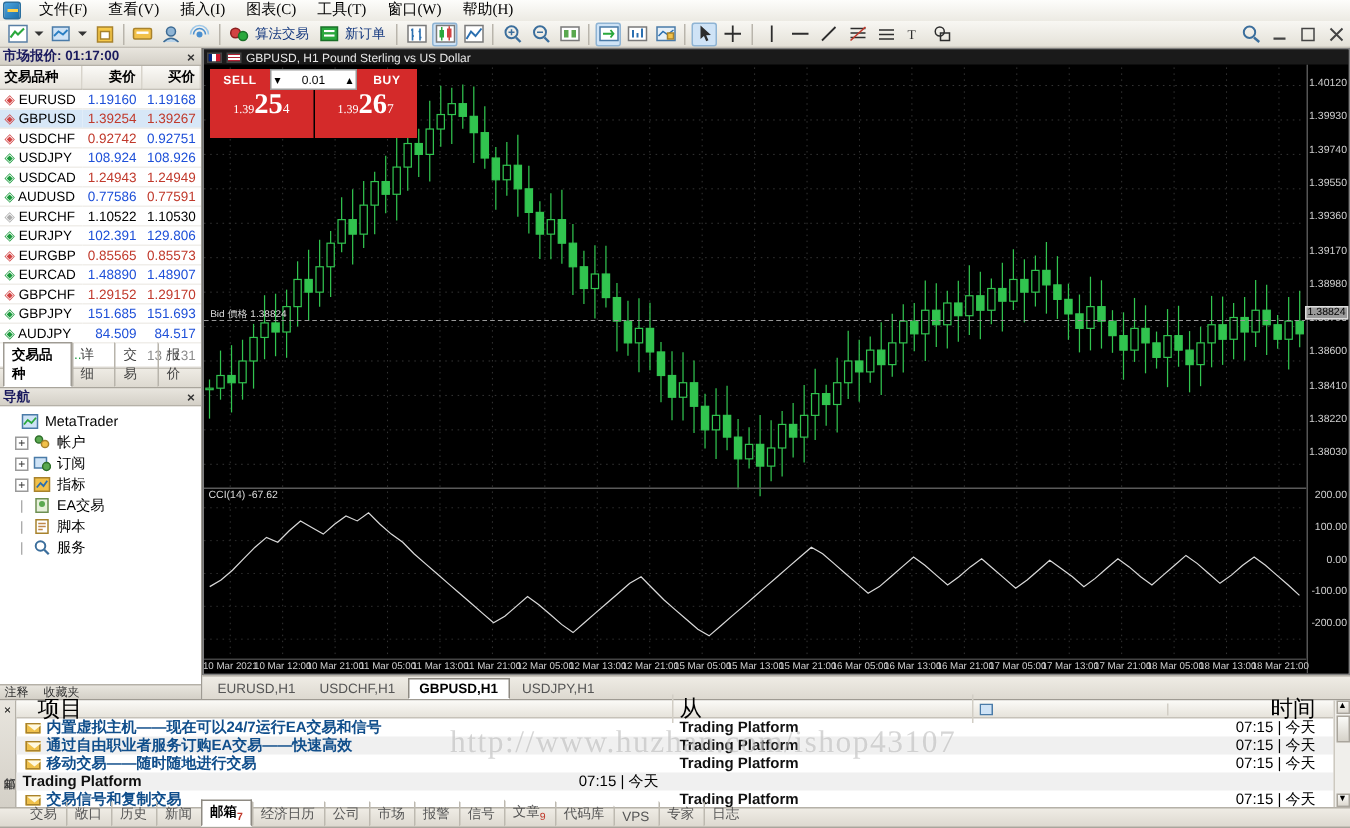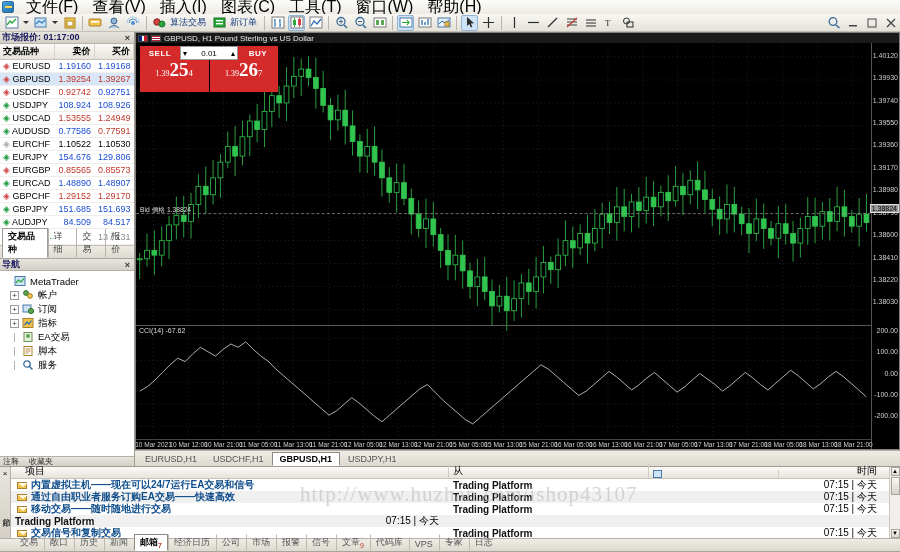--- a/index.html
+++ b/index.html
@@ -11,21 +11,21 @@
   .app { width:900px; height:552px; display:flex; flex-direction:column;
          background:linear-gradient(#f4f3ef,#e7e4dd); }
 
   
   .menubar { height:14px; display:flex; align-items:center;
              background:linear-gradient(#fdfdfb,#eceae3); padding-left:2px; }
   .applogo { width:12px; height:12px; margin-right:5px;
              background:linear-gradient(135deg,#4aa3df,#1e6fa8);
              border:1px solid #2b6f9e; border-radius:2px; position:relative; }
   .applogo:after{content:"";position:absolute;left:2px;top:4px;width:7px;height:2px;background:#ffd24a;}
-  .menuitem { padding:0 7px; font-size:16px; line-height:14px; white-space:nowrap; cursor:default; }
+  .menuitem { padding:0 7px; font-size:10px; line-height:14px; white-space:nowrap; cursor:default;font-family:Liberation Serif, serif; }
 
   
   .toolbar { height:18px; display:flex; align-items:center;
              background:linear-gradient(#f8f7f3,#e4e1d8);
              border-bottom:1px solid #c3bfb6; padding-left:2px; }
   .tbtn { width:17px; height:16px; margin:0 1px; border:1px solid transparent;
           display:flex; align-items:center; justify-content:center; border-radius:2px; }
   .tbtn.on { background:#cfe3f6; border-color:#8fb4d4; }
   .tsep { width:1px; height:14px; background:#b9b5ac; margin:0 3px; }
   .tlabel { font-size:9px; margin-left:1px; margin-right:4px; color:#14387f; white-space:nowrap; }
@@ -127,21 +127,21 @@
 
   
   .terminal { height:72px; display:flex; background:#fff;
               border-top:1px solid #9f9b93; }
   .term-side { width:11px; background:linear-gradient(#e8e5de,#d4d0c7);
                border-right:1px solid #b5b1a8; display:flex; flex-direction:column;
                align-items:center; padding-top:2px; font-size:8px; }
   .term-side .vtxt { writing-mode:vertical-rl; margin-top:34px; color:#333; font-size:8px;}
   .mail { flex:1; display:flex; flex-direction:column; min-width:0; }
   .mail-hdr { display:flex; height:12px; background:linear-gradient(#fbfaf7,#e6e3db);
-              border-bottom:1px solid #c6c2b9; font-size:10px; align-items:flex-end; }
+              border-bottom:1px solid #c6c2b9; font-size:15px; align-items:center; }
   .mail-hdr .c1 { flex:1; padding-left:14px; border-right:1px solid #d2cec5; }
   .mail-hdr .c2 { width:200px; padding-left:4px; border-right:1px solid #d2cec5; }
   .mail-hdr .c3 { width:130px; padding-left:4px; border-right:1px solid #d2cec5; }
   .mail-hdr .c4 { width:110px; text-align:right; padding-right:12px; }
   .mail-row { display:flex; height:12px; align-items:center; font-size:10px; }
   .mail-row.alt { background:#f0f0f0; }
   .mail-row .c1 { flex:1; display:flex; align-items:center; gap:4px; padding-left:6px;
                   color:#104e8b; font-weight:bold; white-space:nowrap; overflow:hidden;}
   .mail-row .c2 { width:200px; font-weight:bold; color:#111; padding-left:4px;}
   .mail-row .c3 { width:130px; }
@@ -450,36 +450,36 @@
               <td class="dn">0.92742</td>
               <td class="up">0.92751</td>
             </tr>
             <tr>
               <td class="sym"><span class="arrow-up">◈</span> <span>USDJPY</span></td>
               <td class="up">108.924</td>
               <td class="up">108.926</td>
             </tr>
             <tr>
               <td class="sym"><span class="arrow-up">◈</span> <span>USDCAD</span></td>
-              <td class="dn">1.53555</td>
+              <td class="dn">1.24943</td>
               <td class="dn">1.24949</td>
             </tr>
             <tr>
               <td class="sym"><span class="arrow-up">◈</span> <span>AUDUSD</span></td>
               <td class="up">0.77586</td>
               <td class="dn">0.77591</td>
             </tr>
             <tr>
               <td class="sym"><span style="color:#aaa">◈</span> <span>EURCHF</span></td>
               <td>1.10522</td>
               <td>1.10530</td>
             </tr>
             <tr>
               <td class="sym"><span class="arrow-up">◈</span> <span>EURJPY</span></td>
-              <td class="up">154.676</td>
+              <td class="up">102.391</td>
               <td class="up">129.806</td>
             </tr>
             <tr>
               <td class="sym"><span class="arrow-dn">◈</span> <span>EURGBP</span></td>
               <td class="dn">0.85565</td>
               <td class="dn">0.85573</td>
             </tr>
             <tr>
               <td class="sym"><span class="arrow-up">◈</span> <span>EURCAD</span></td>
               <td class="up">1.48890</td>

